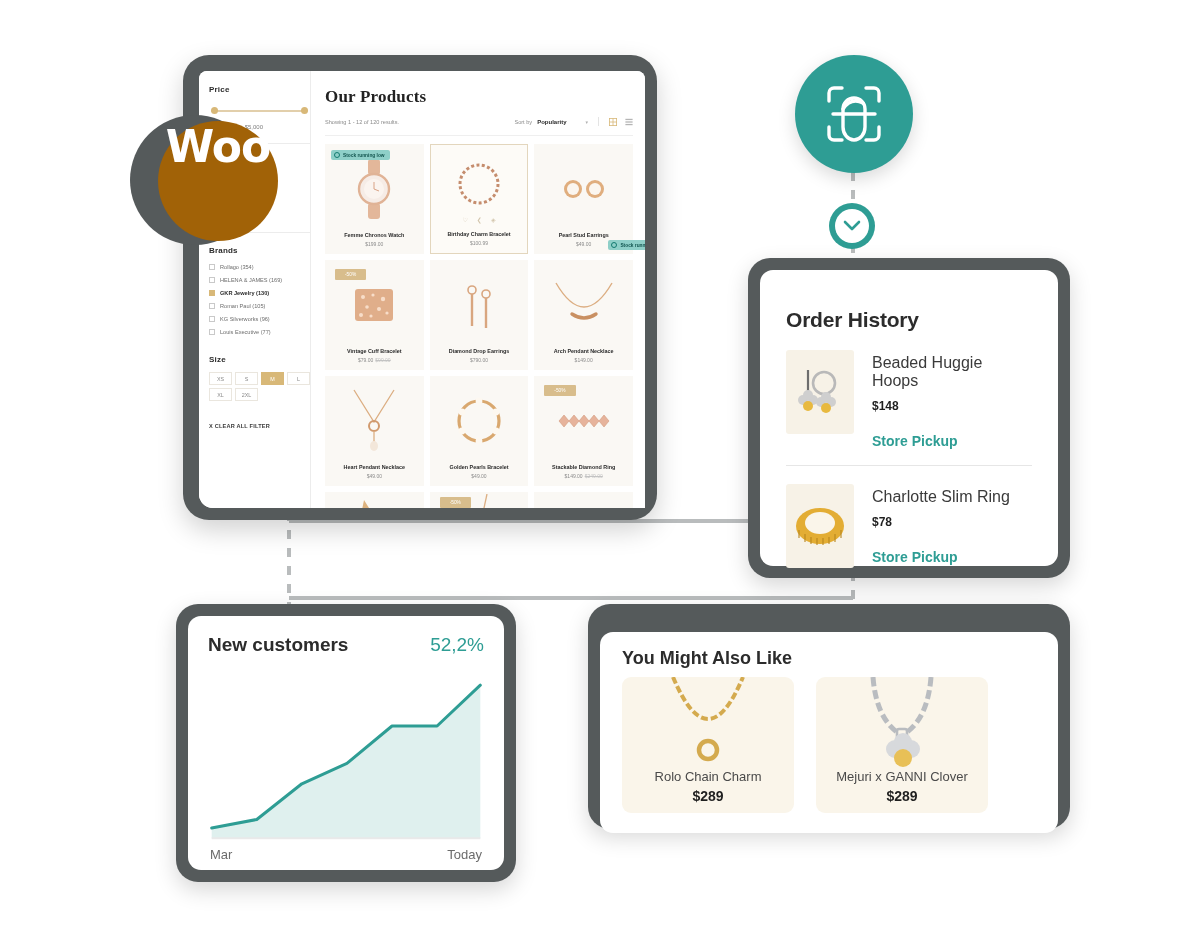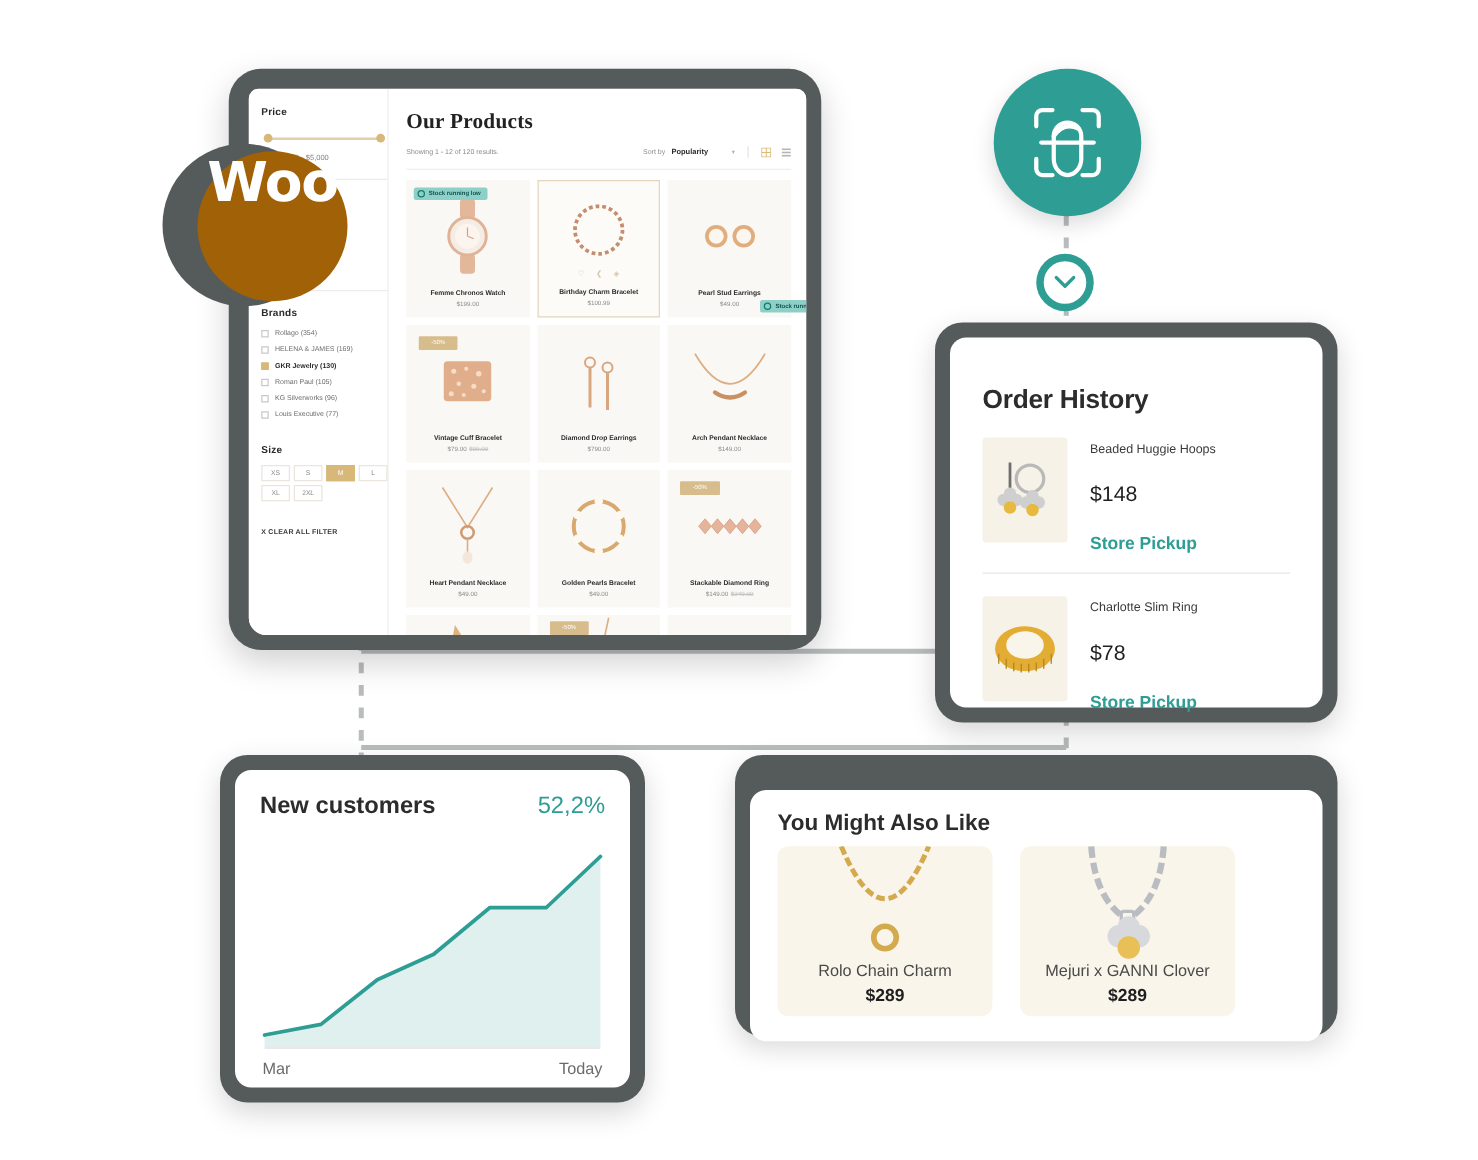--- a/index.html
+++ b/index.html
@@ -115,22 +115,22 @@
   }
   .shell-inner { background: #fff; border-radius: 13px; width: 100%; height: 100%; }
 
   
   #order-shell { left: 748px; top: 258px; width: 322px; height: 320px; }
   .oh-body { padding: 38px 26px 0 26px; }
   .oh-title { font-size: 21px; font-weight: bold; color: #2c2c2c; letter-spacing: -.2px; }
   .oh-item { display: flex; gap: 18px; padding-top: 18px; }
   .oh-thumb { width: 68px; height: 84px; flex: 0 0 68px; background: #f7f2e7; border-radius: 3px; display: flex; align-items: center; justify-content: center; }
   .oh-info { padding-top: 4px; }
-  .oh-name { font-size: 10px; color: #3a3a3a; }
-  .oh-price { font-size: 17px; font-weight: normal; color: #1f1f1f; margin-top: 21px; }
+  .oh-name { font-size: 16px; color: #3a3a3a; }
+  .oh-price { font-size: 12px; font-weight: bold; color: #1f1f1f; margin-top: 9px; }
   .oh-pickup { font-size: 14px; font-weight: bold; color: #2e9d94; margin-top: 20px; }
   .oh-div { height: 1px; background: #e6e6e6; margin: 16px 0 0 0; }
 
   
   #chart-shell { left: 176px; top: 604px; width: 340px; height: 278px; }
   .nc-body { padding: 18px 20px 0 20px; height: 100%; display: flex; flex-direction: column; }
   .nc-top { display: flex; align-items: baseline; justify-content: space-between; }
   .nc-title { font-size: 19px; font-weight: bold; color: #2c2c2c; }
   .nc-pct { font-size: 19px; color: #2e9d94; }
   .nc-nums { margin-top: 6px; display: flex; align-items: baseline; gap: 8px; }

